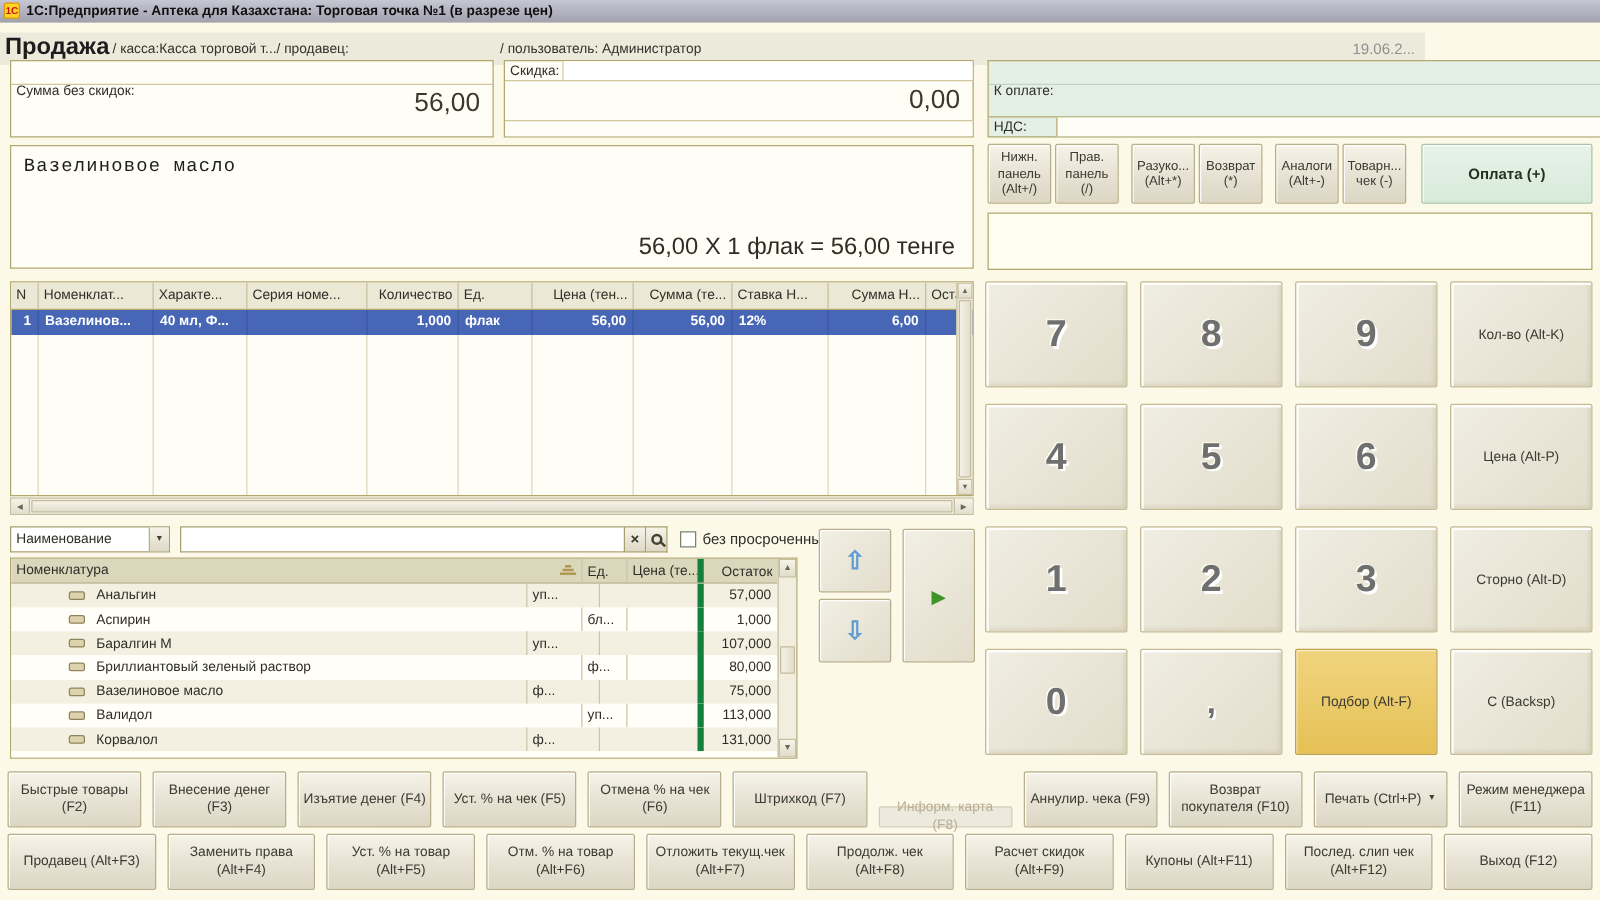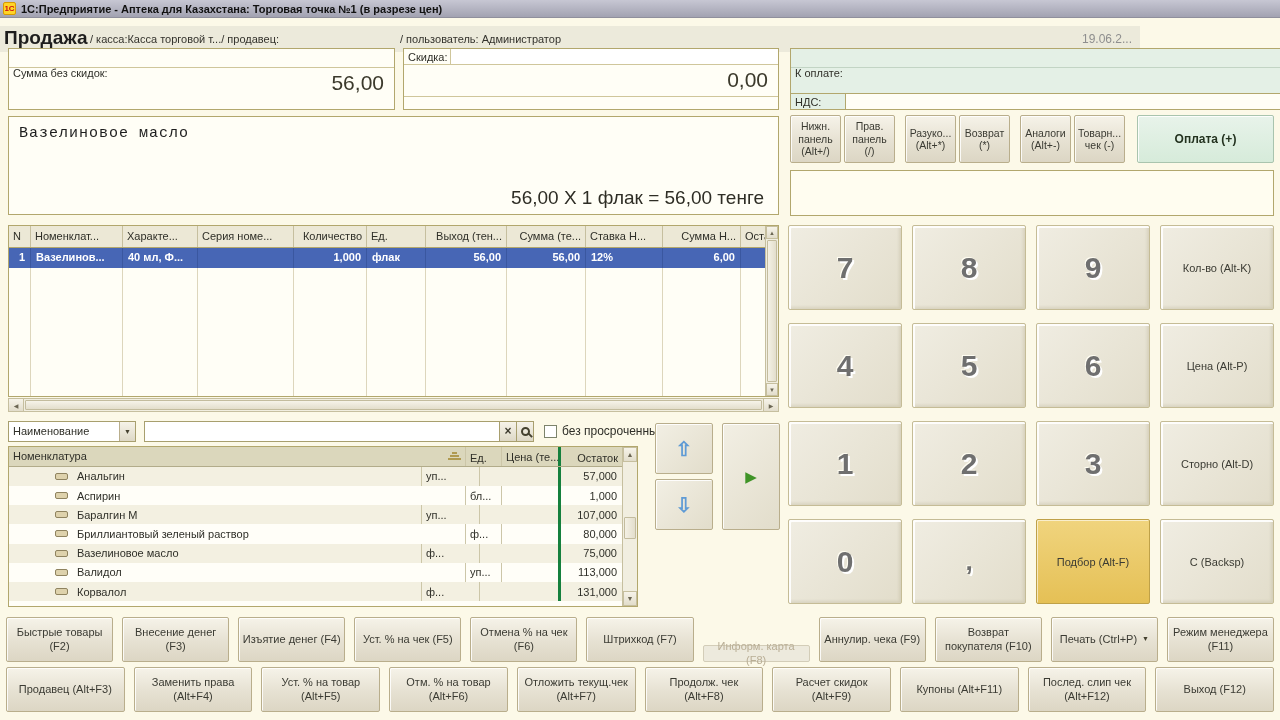--- a/index.html
+++ b/index.html
@@ -94,21 +94,21 @@
   .catalog { position:absolute; left:8px; top:446px; width:630px; height:161px; border:1px solid #b2a76d;
     background:#fffef8; display:flex; flex-direction:column; overflow:hidden; padding-right:15px; }
   .cat-head { display:flex; height:20px; background:#dbd7bc; border-bottom:1px solid #b2ac8a; }
   .cat-head .hc { padding:4px 4px 0 4px; white-space:nowrap; overflow:hidden; }
   .cat-row { display:flex; height:19.5px; align-items:center; }
   .cat-row.odd { background:#f3f0e1;gap:22px; }
   .cat-row.even { background:#fffef8; }
   .kc-name { flex:1; display:flex; align-items:center; overflow:hidden; }
   .kc-unit { width:36px; border-left:1px solid #ccc6a8; align-self:stretch; display:flex; align-items:center; padding-left:4px; }
   .kc-price { width:57px; border-left:1px solid #ccc6a8; align-self:stretch; }
-  .kc-rest { width:64px; border-left:3px solid #15803d; align-self:stretch; display:flex; align-items:center;
+  .kc-rest { width:64px; border-left:5px solid #15803d; align-self:stretch; display:flex; align-items:center;
     justify-content:flex-end; padding-right:5px; }
   .cat-head .kc-name { justify-content:space-between; padding:0 4px; }
   .item-indent { width:46px; flex:none; }
   .item-icon { width:13px; height:7px; background:#ded2ac; border:1px solid #8f835f; border-radius:2px; flex:none; }
   .item-name { margin-left:9px; white-space:nowrap; overflow:hidden; }
   .partial-row { height:5px; background:#fffef8; overflow:hidden; }
   .cat-vscroll { position:absolute; right:0; top:0; width:15px; height:100%; background:#f1eee0; border-left:1px solid #c6bf9f; }
   .cat-vscroll .sb-arrow { height:15px; font-size:7px; }
 
   
@@ -199,21 +199,21 @@
 </div>
 
 <div class="box cart">
   <div class="cart-head">
     <div class="hc cc0">N</div>
     <div class="hc cc1">Номенклат...</div>
     <div class="hc cc2">Характе...</div>
     <div class="hc cc3">Серия номе...</div>
     <div class="hc cc4 num">Количество</div>
     <div class="hc cc5">Ед.</div>
-    <div class="hc cc6 num">Выход (тен...</div>
+    <div class="hc cc6 num">Цена (тен...</div>
     <div class="hc cc7 num">Сумма (те...</div>
     <div class="hc cc8">Ставка Н...</div>
     <div class="hc cc9 num">Сумма Н...</div>
     <div class="hc cc10">Оста</div>
   </div>
   <div class="cart-row">
     <div class="rc cc0 num">1</div>
     <div class="rc cc1">Вазелинов...</div>
     <div class="rc cc2">40 мл, Ф...</div>
     <div class="rc cc3"></div>

